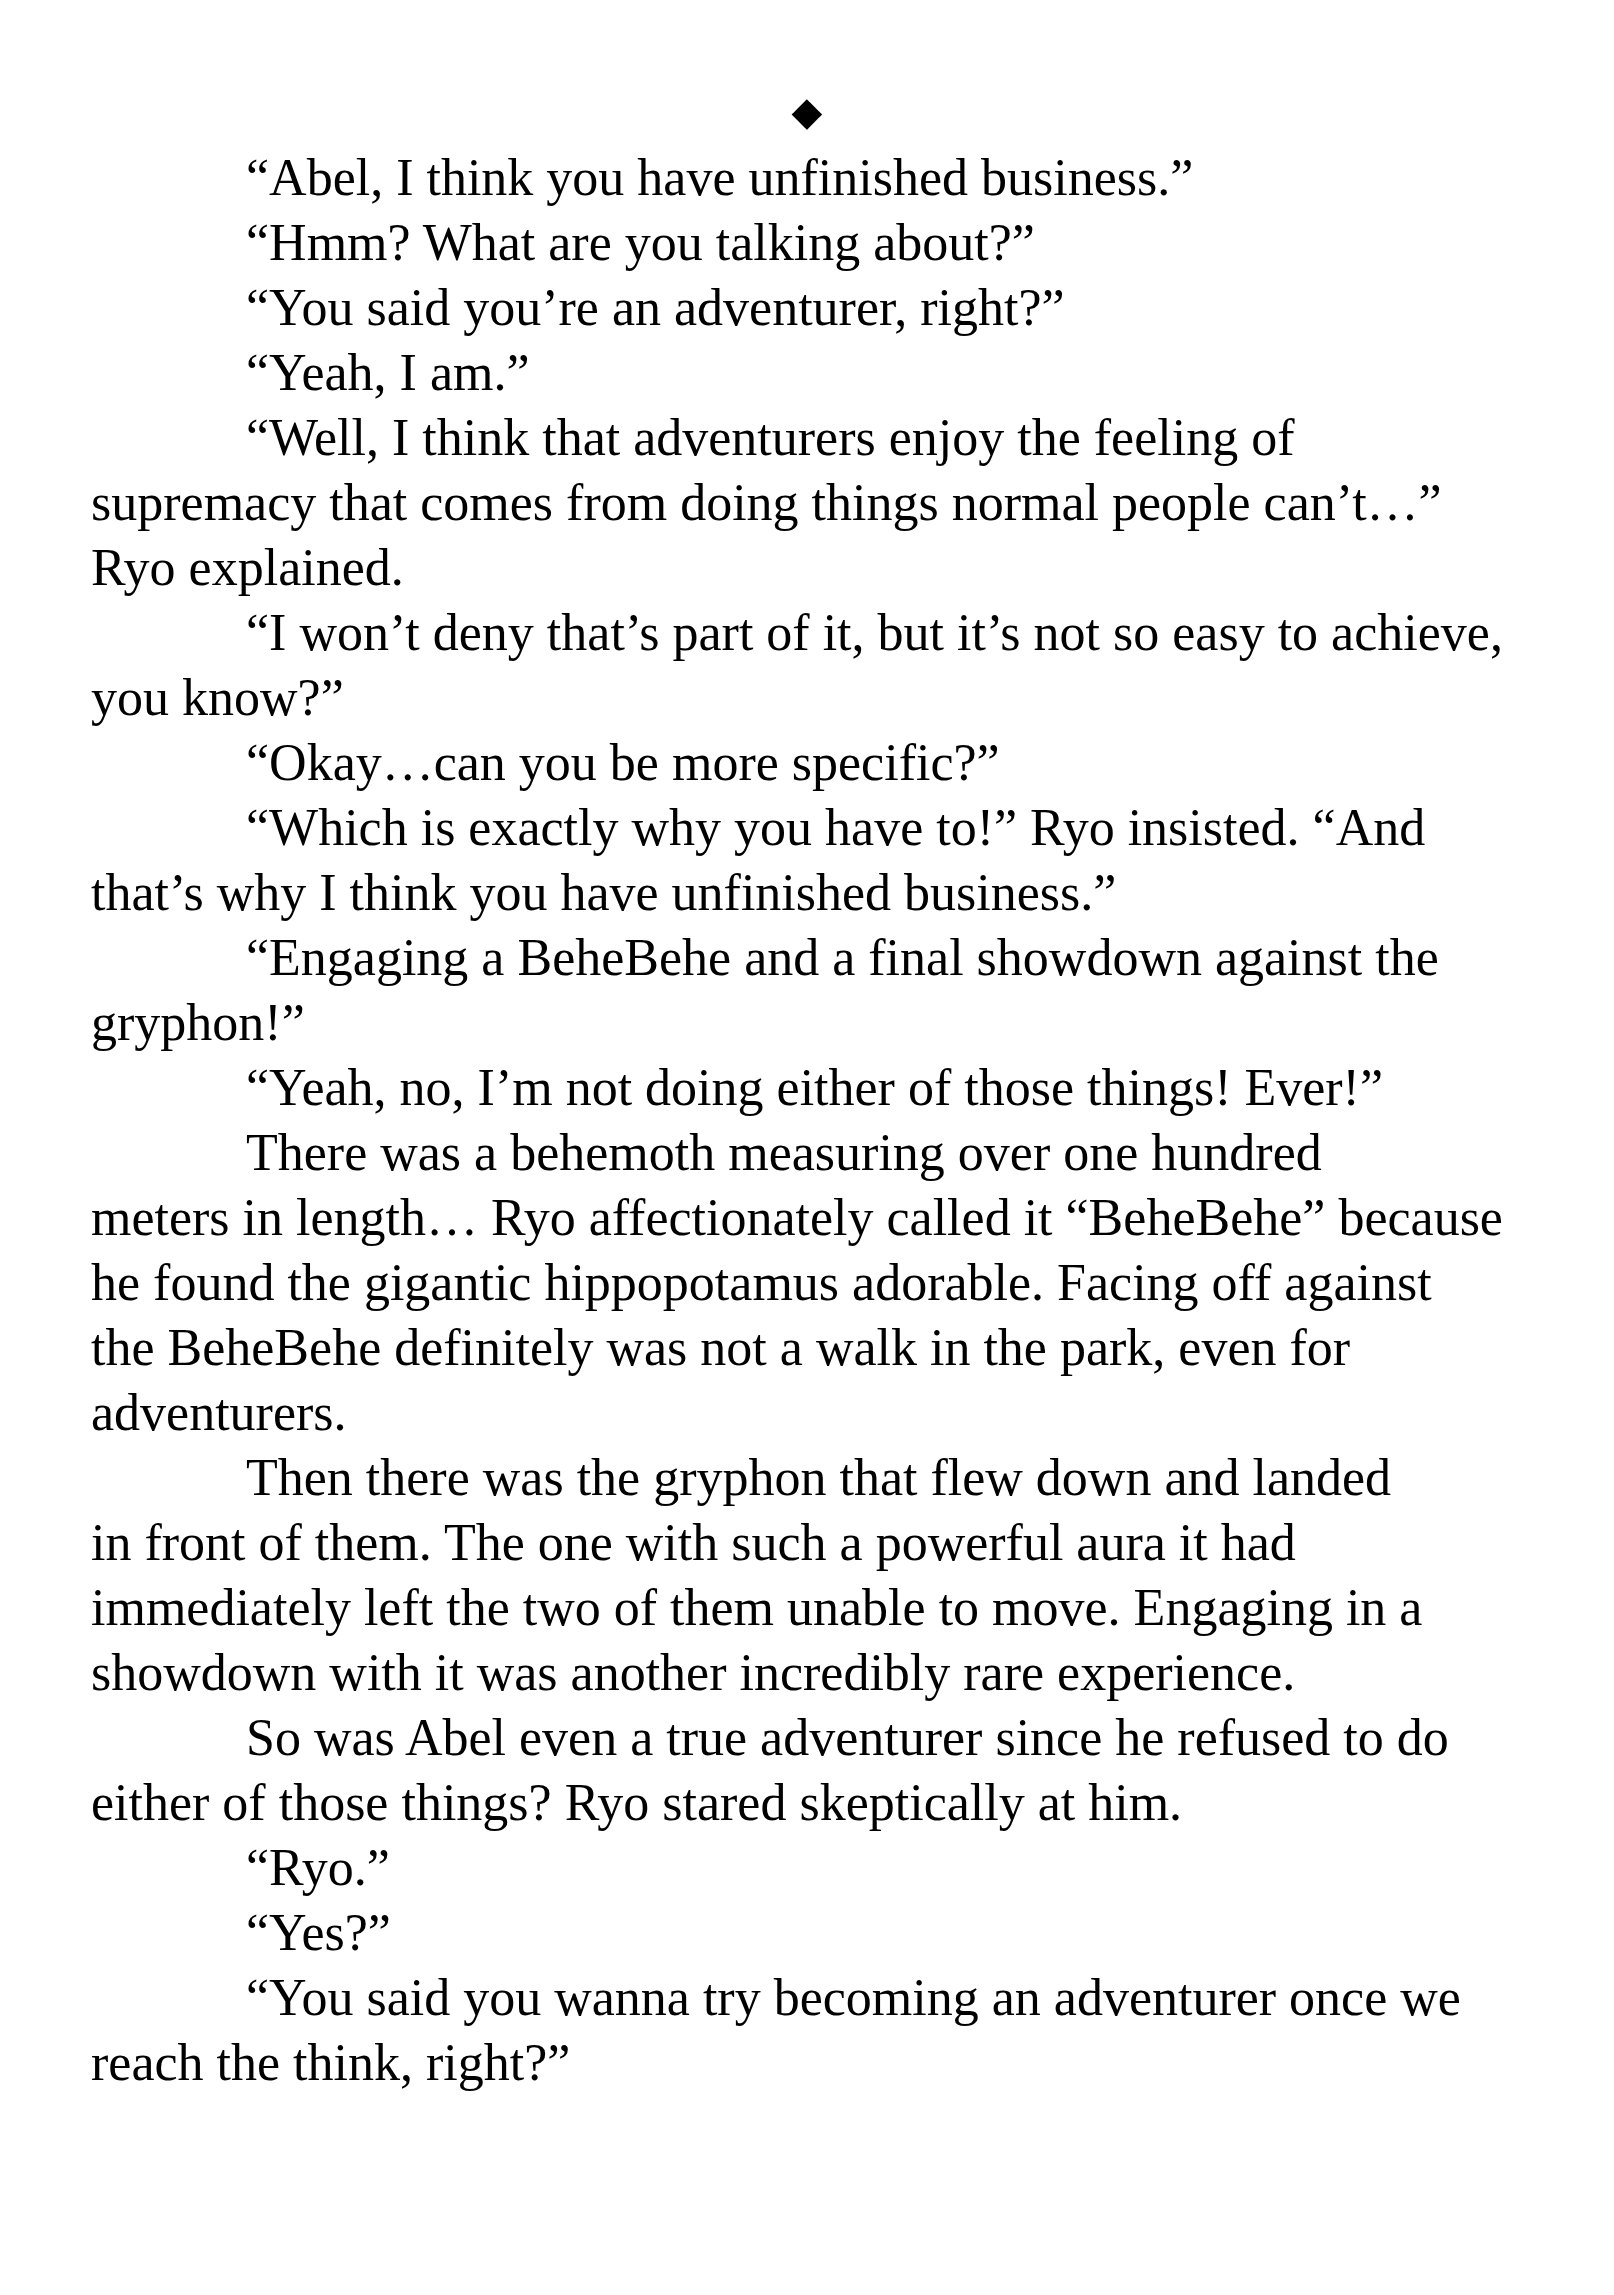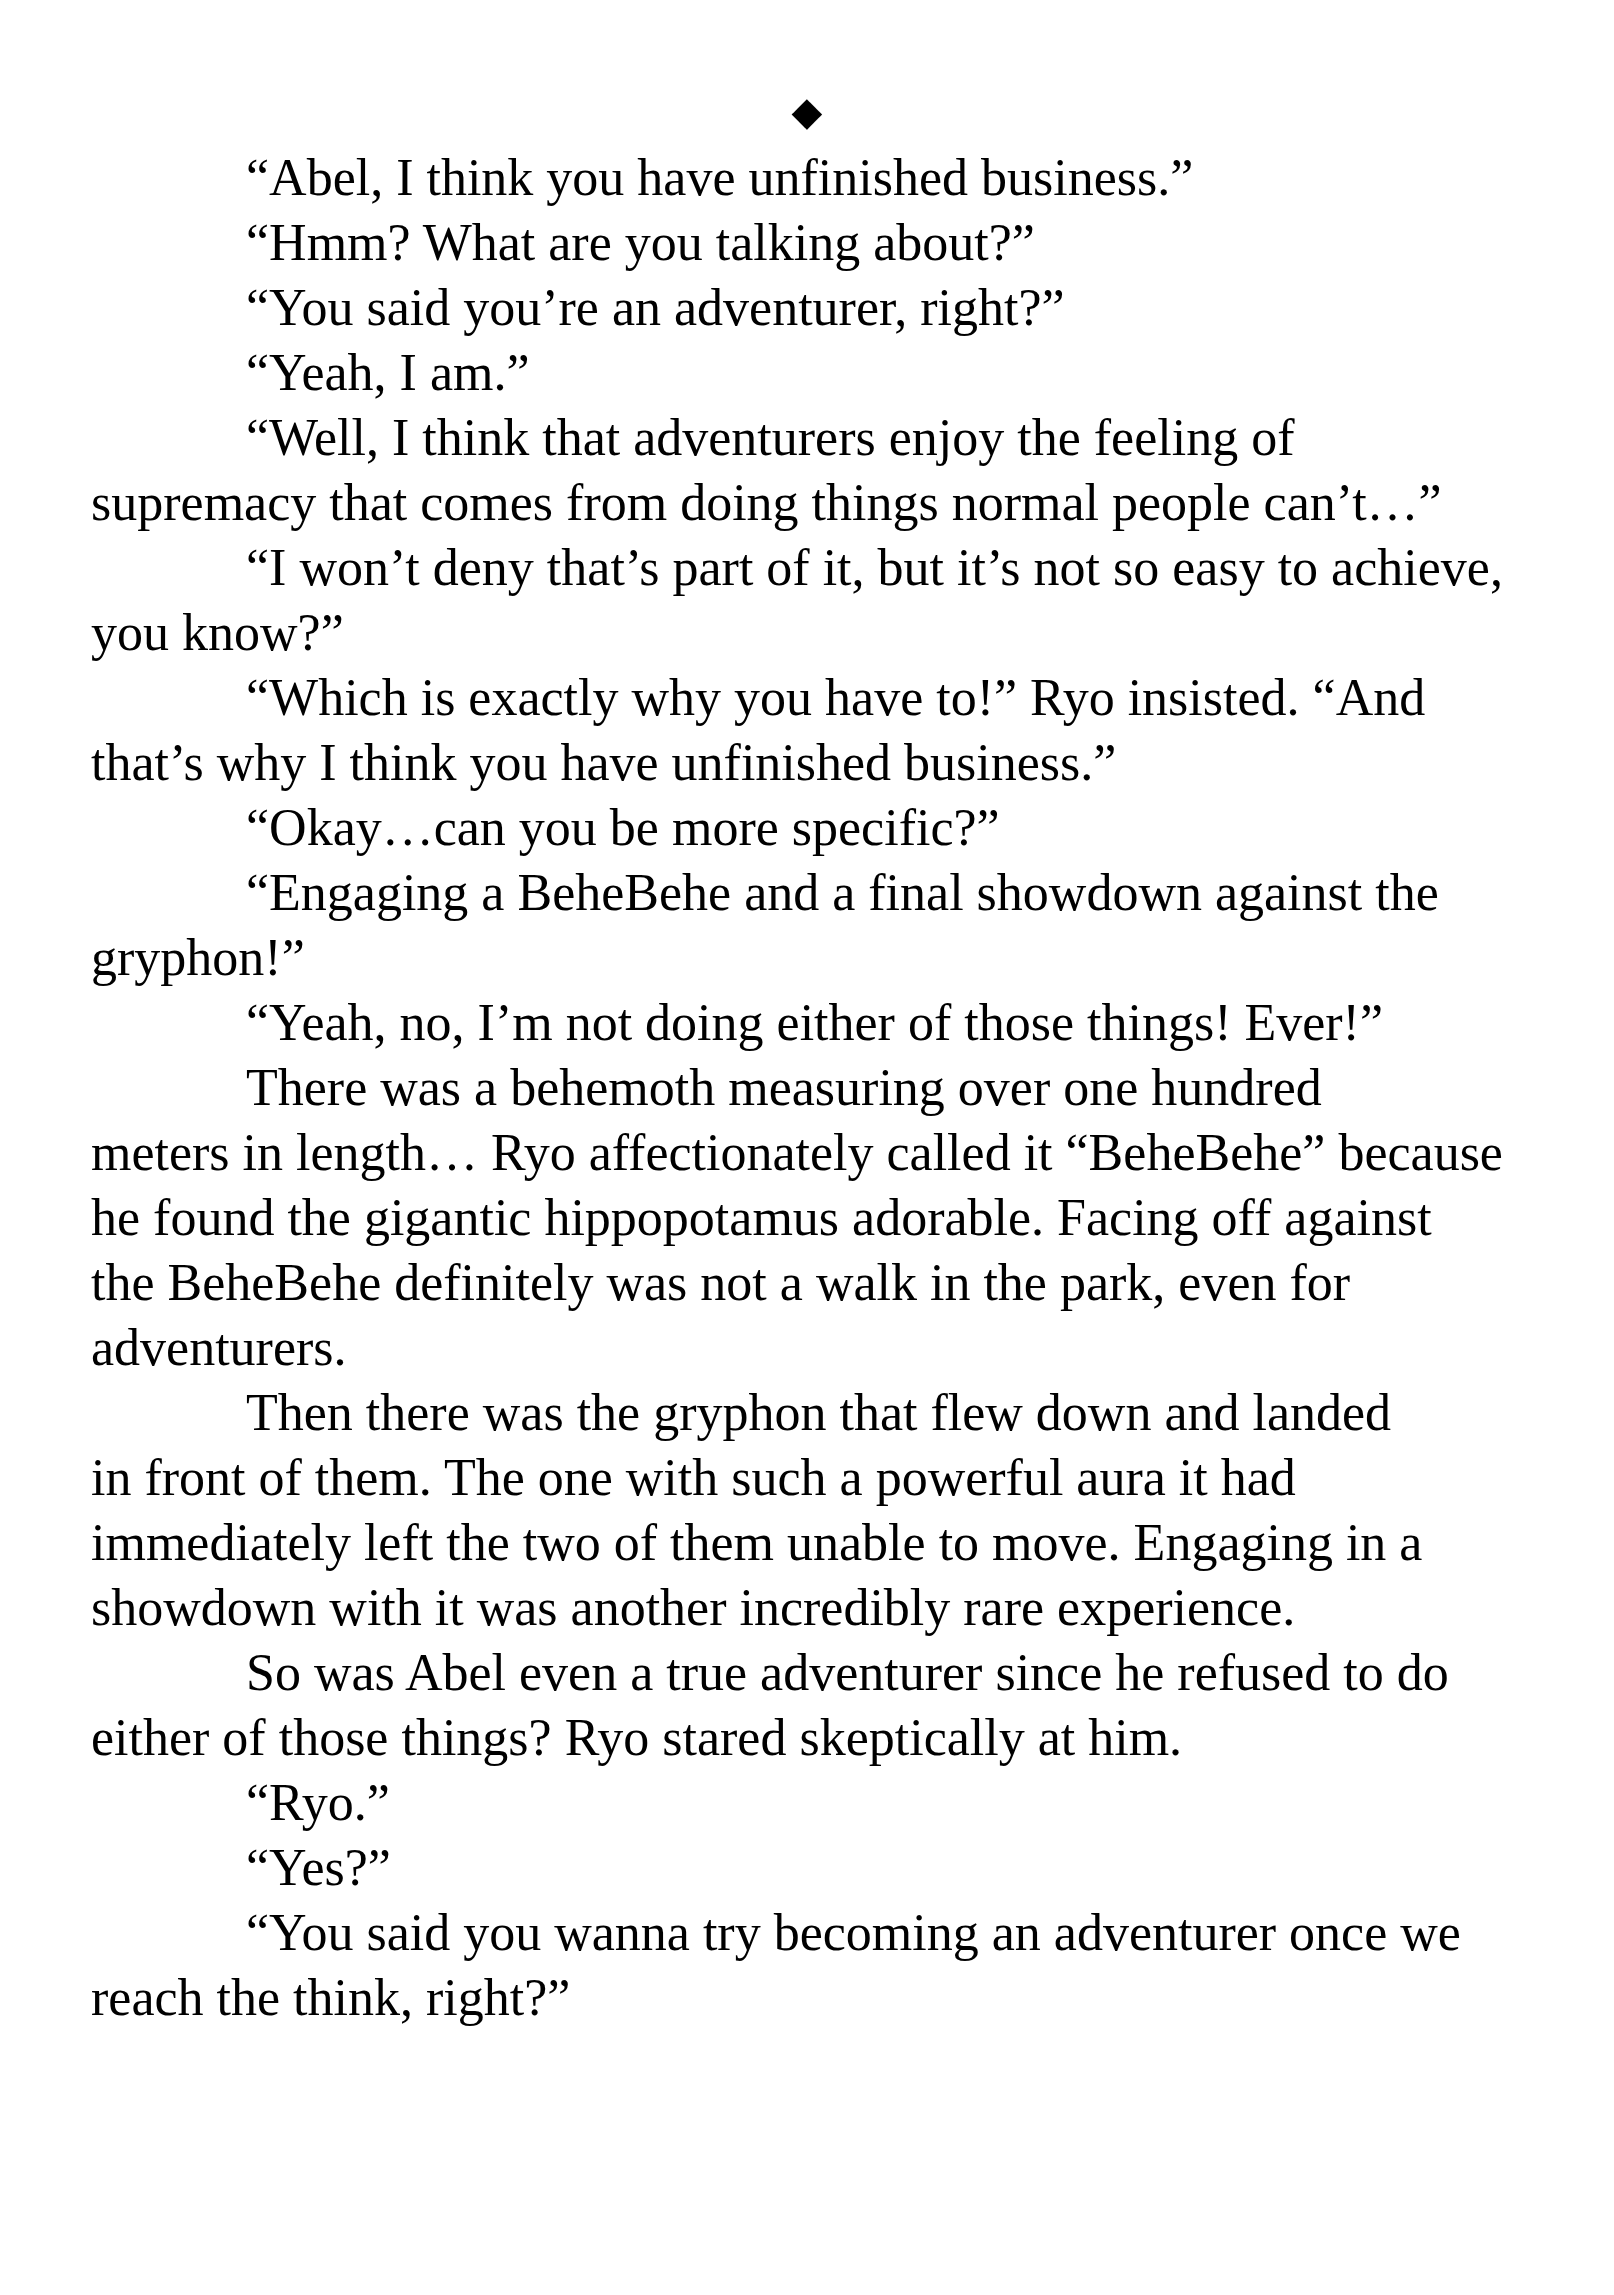--- a/index.html
+++ b/index.html
@@ -60,31 +60,32 @@
       </div>
       <div class="paragraph">
         <div class="line first">“You said you’re an adventurer, right?”</div>
       </div>
       <div class="paragraph">
         <div class="line first">“Yeah, I am.”</div>
       </div>
       <div class="paragraph">
         <div class="line first">“Well, I think that adventurers enjoy the feeling of</div>
         <div class="line">supremacy that comes from doing things normal people can’t…”</div>
+        <div class="line">Ryo explained.</div>
       </div>
       <div class="paragraph">
         <div class="line first">“I won’t deny that’s part of it, but it’s not so easy to achieve,</div>
         <div class="line">you know?”</div>
       </div>
       <div class="paragraph">
+        <div class="line first">“Okay…can you be more specific?”</div>
+      </div>
+      <div class="paragraph">
         <div class="line first">“Which is exactly why you have to!” Ryo insisted. “And</div>
         <div class="line">that’s why I think you have unfinished business.”</div>
-      </div>
-      <div class="paragraph">
-        <div class="line first">“Okay…can you be more specific?”</div>
       </div>
       <div class="paragraph">
         <div class="line first">“Engaging a BeheBehe and a final showdown against the</div>
         <div class="line">gryphon!”</div>
       </div>
       <div class="paragraph">
         <div class="line first">“Yeah, no, I’m not doing either of those things! Ever!”</div>
       </div>
       <div class="paragraph">
         <div class="line first">There was a behemoth measuring over one hundred</div>

